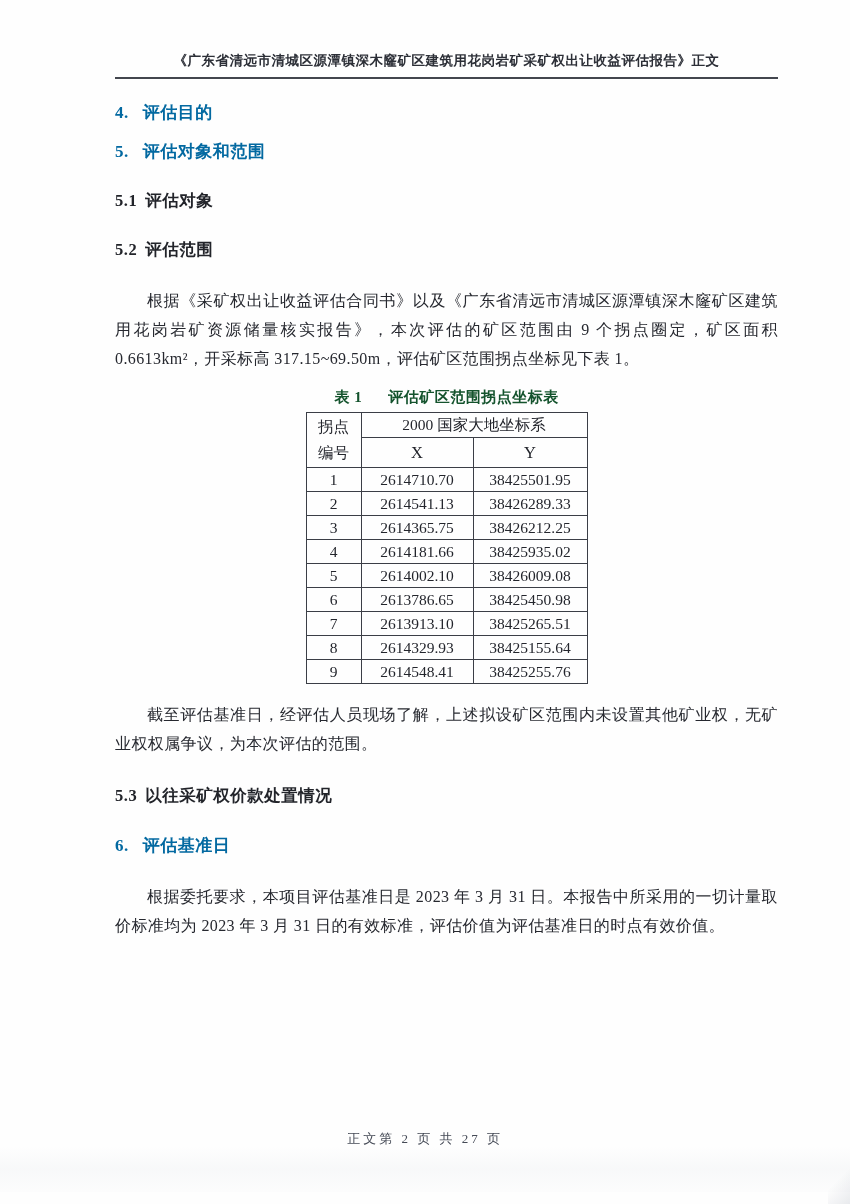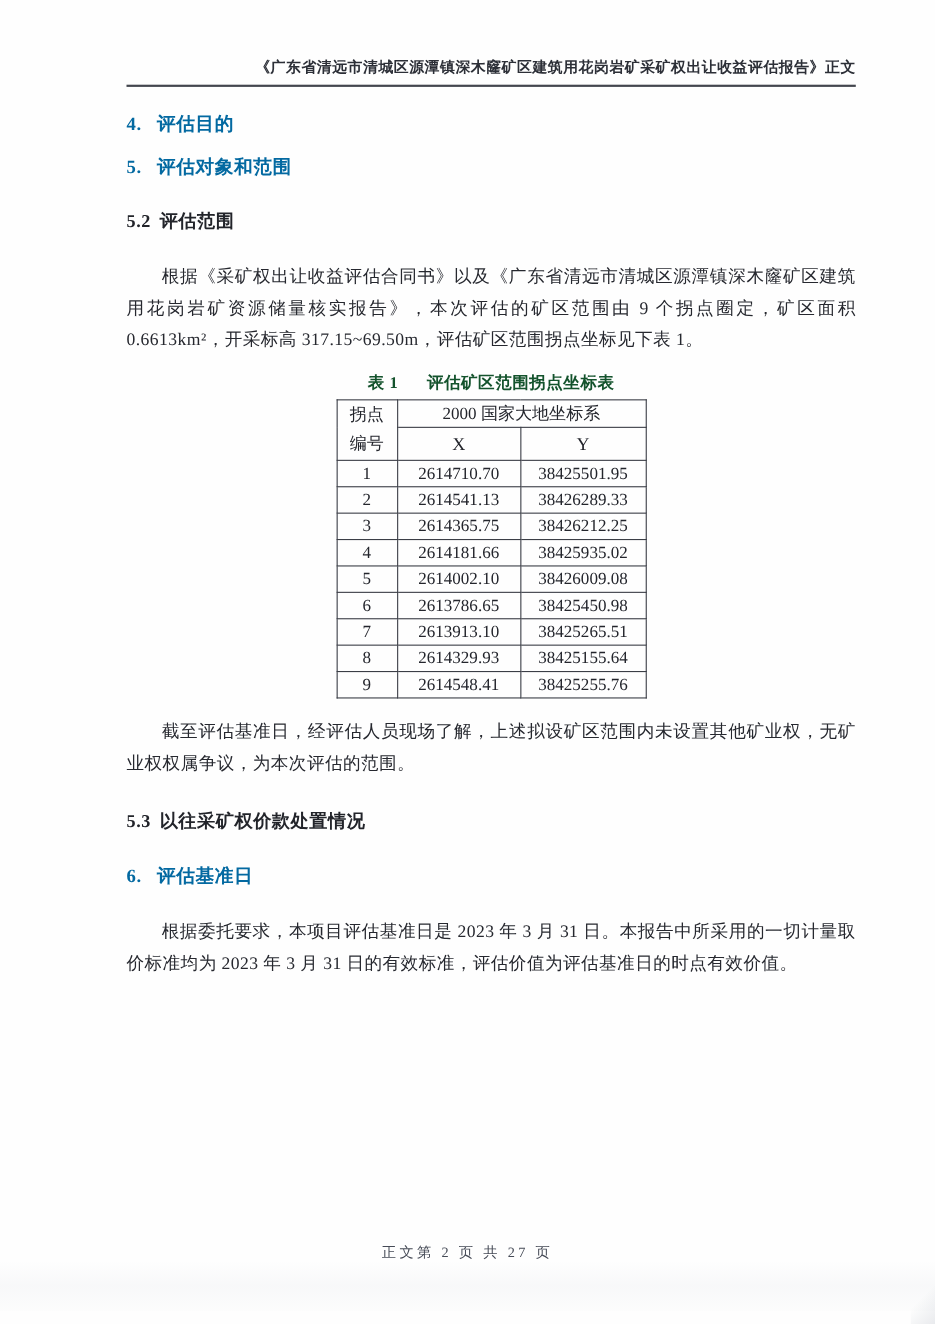--- a/index.html
+++ b/index.html
@@ -8,21 +8,21 @@
     width:850px;height:1204px;
     margin:0 auto;
     background:#fefefe;
     font-family:"Liberation Serif","DejaVu Serif",serif;
     color:#25272e;
     box-sizing:border-box;
     padding:52px 72px 0 115px;
     overflow:hidden;
   }
   .doc-header{
-    text-align:right;
+    text-align:center;
     font-size:13.5px;
     font-weight:bold;
     letter-spacing:0.5px;
     color:#2c2f37;
     padding-bottom:7px;
     border-bottom:2px solid #43464e;
   }
   .h2{
     font-size:17px;font-weight:bold;color:#0369a1;
     margin:0;letter-spacing:0.5px;
@@ -110,20 +110,23 @@
   <main>
 
     <h2 class="h2 mt-rule">
       <span class="h-num">4.</span><span>评估目的</span>
     </h2>
 
     <h2 class="h2 mt-sec">
       <span class="h-num">5.</span><span>评估对象和范围</span>
     </h2>
 
+    <h3 class="h3 mt-sub">
+      <span class="h-num">5.1</span><span>评估对象</span>
+    </h3>
 
     <h3 class="h3 mt-sub">
       <span class="h-num">5.2</span><span>评估范围</span>
     </h3>
     <p class="para mt-para">根据《采矿权出让收益评估合同书》以及《广东省清远市清城区源潭镇深木窿矿区建筑用花岗岩矿资源储量核实报告》，本次评估的矿区范围由 9 个拐点圈定，矿区面积0.6613km²，开采标高 317.15~69.50m，评估矿区范围拐点坐标见下表 1。</p>
 
     <div class="table-title">
       <span class="t-label">表 1</span><span>评估矿区范围拐点坐标表</span>
     </div>
 

